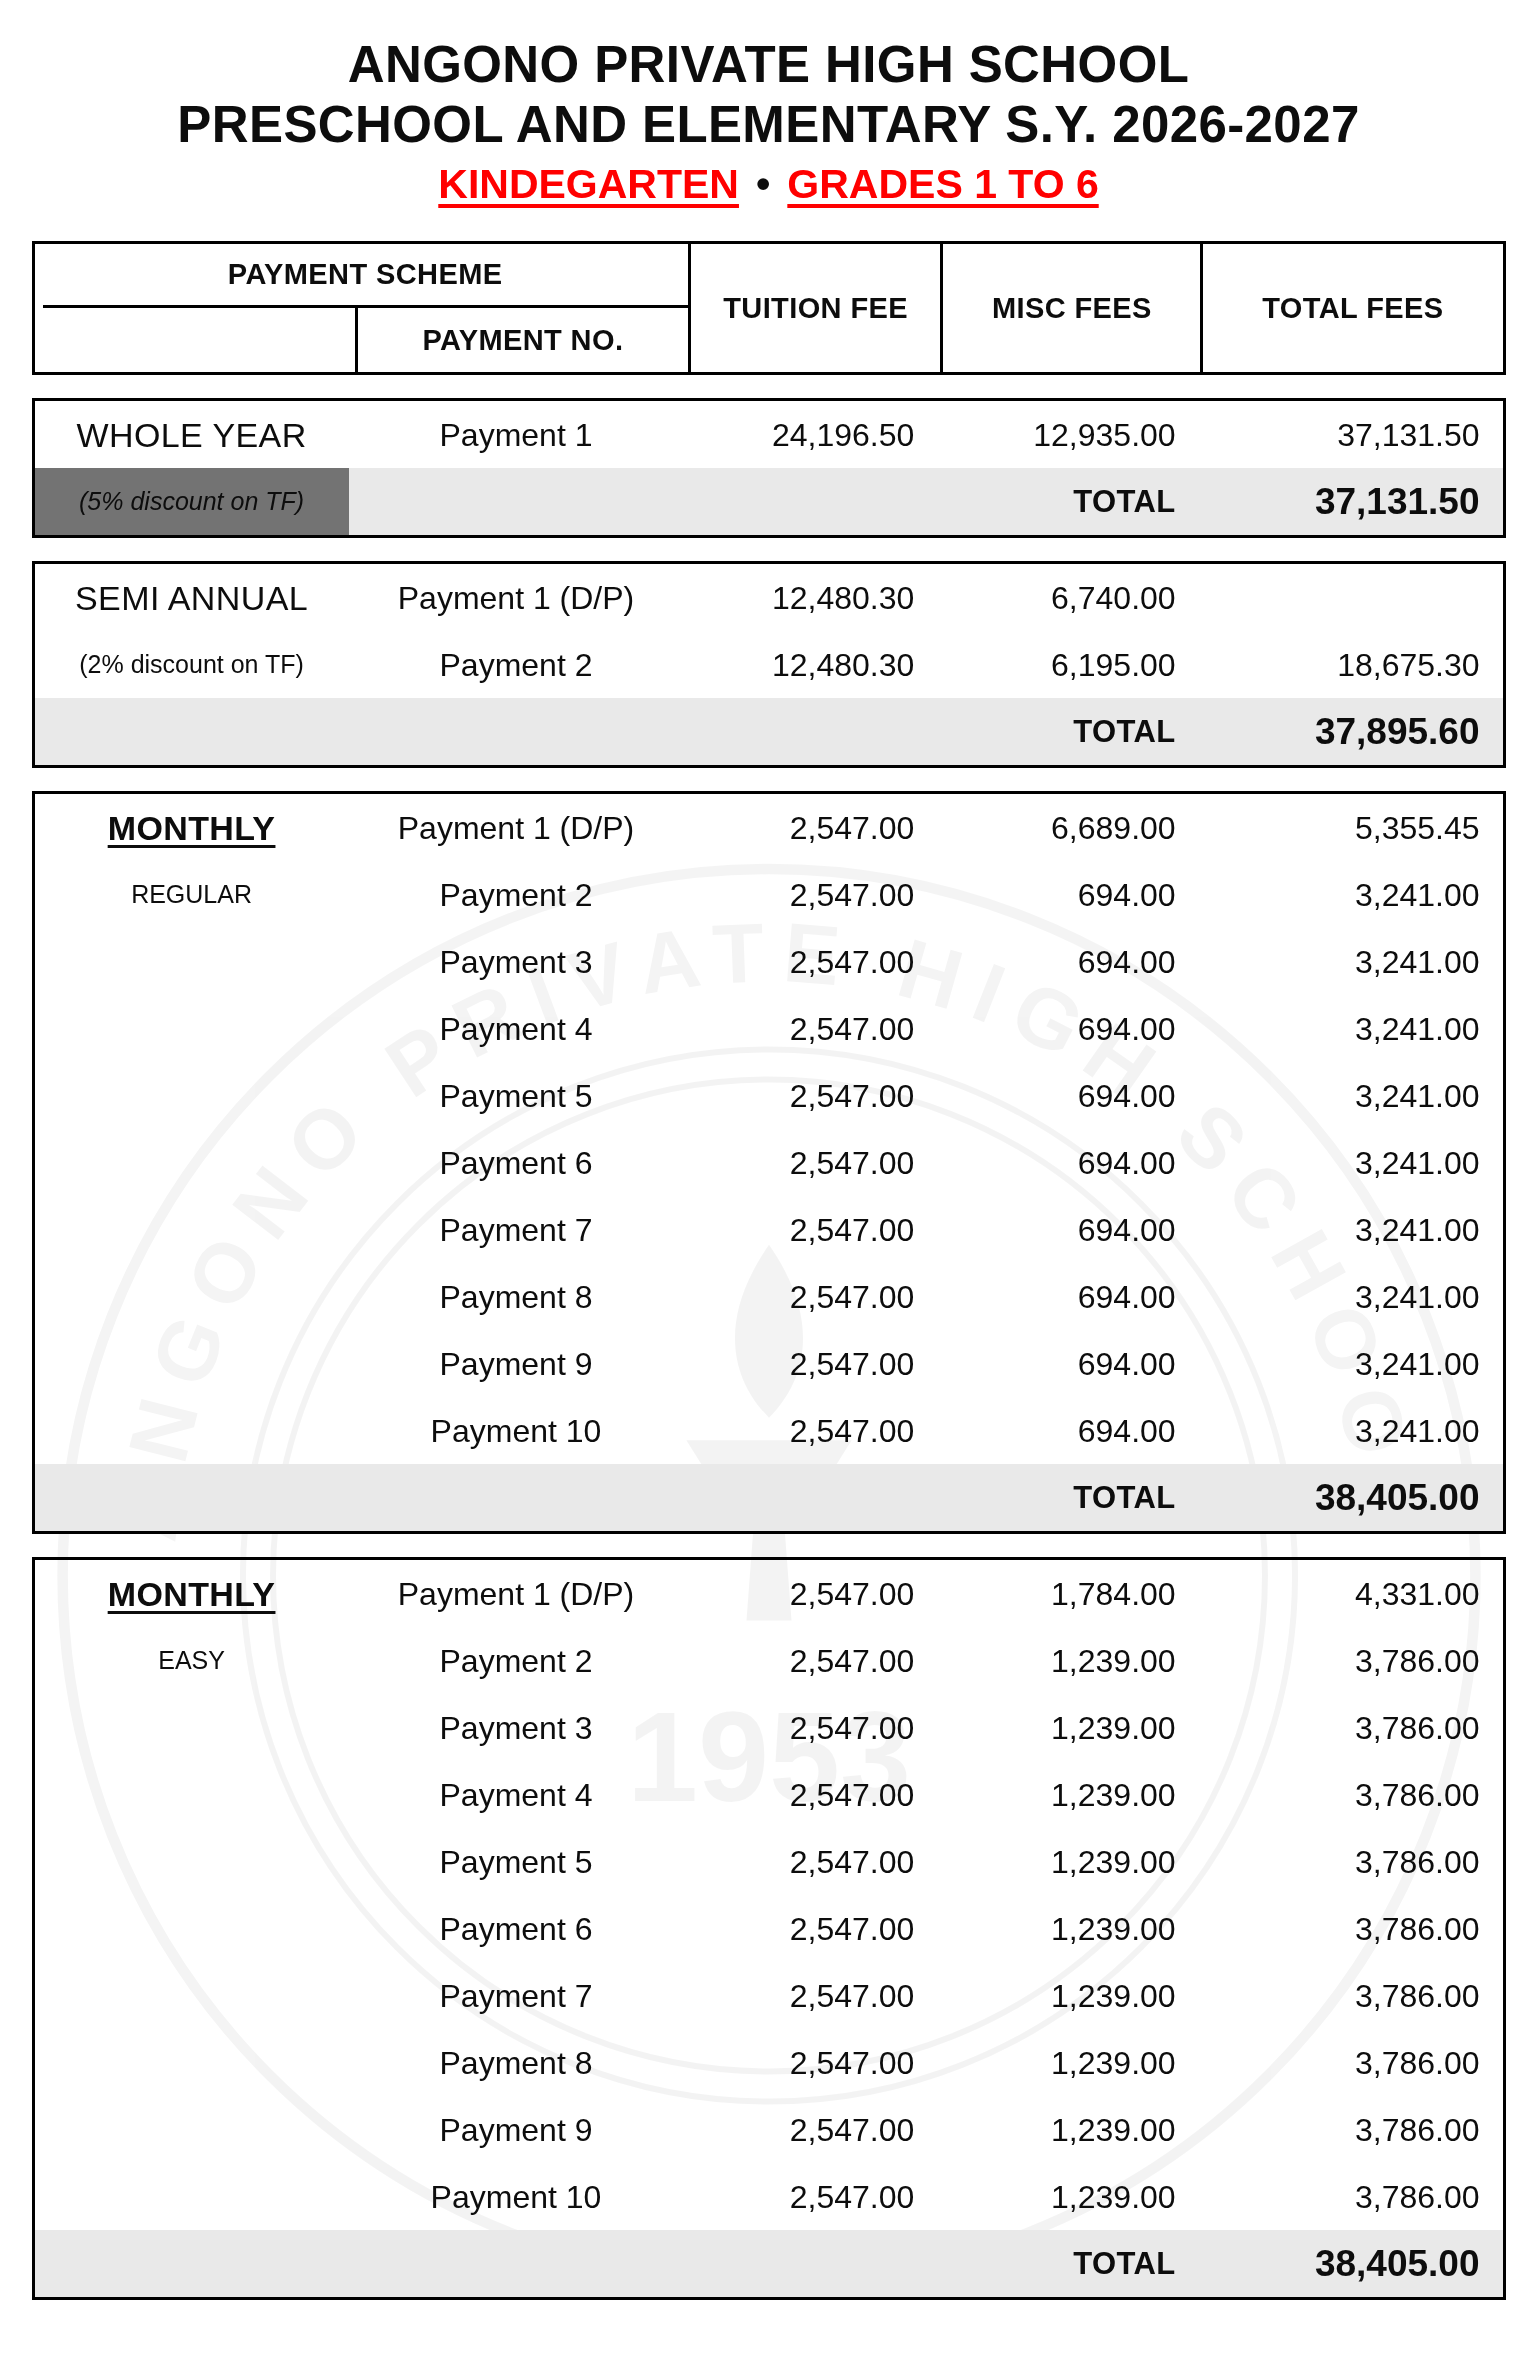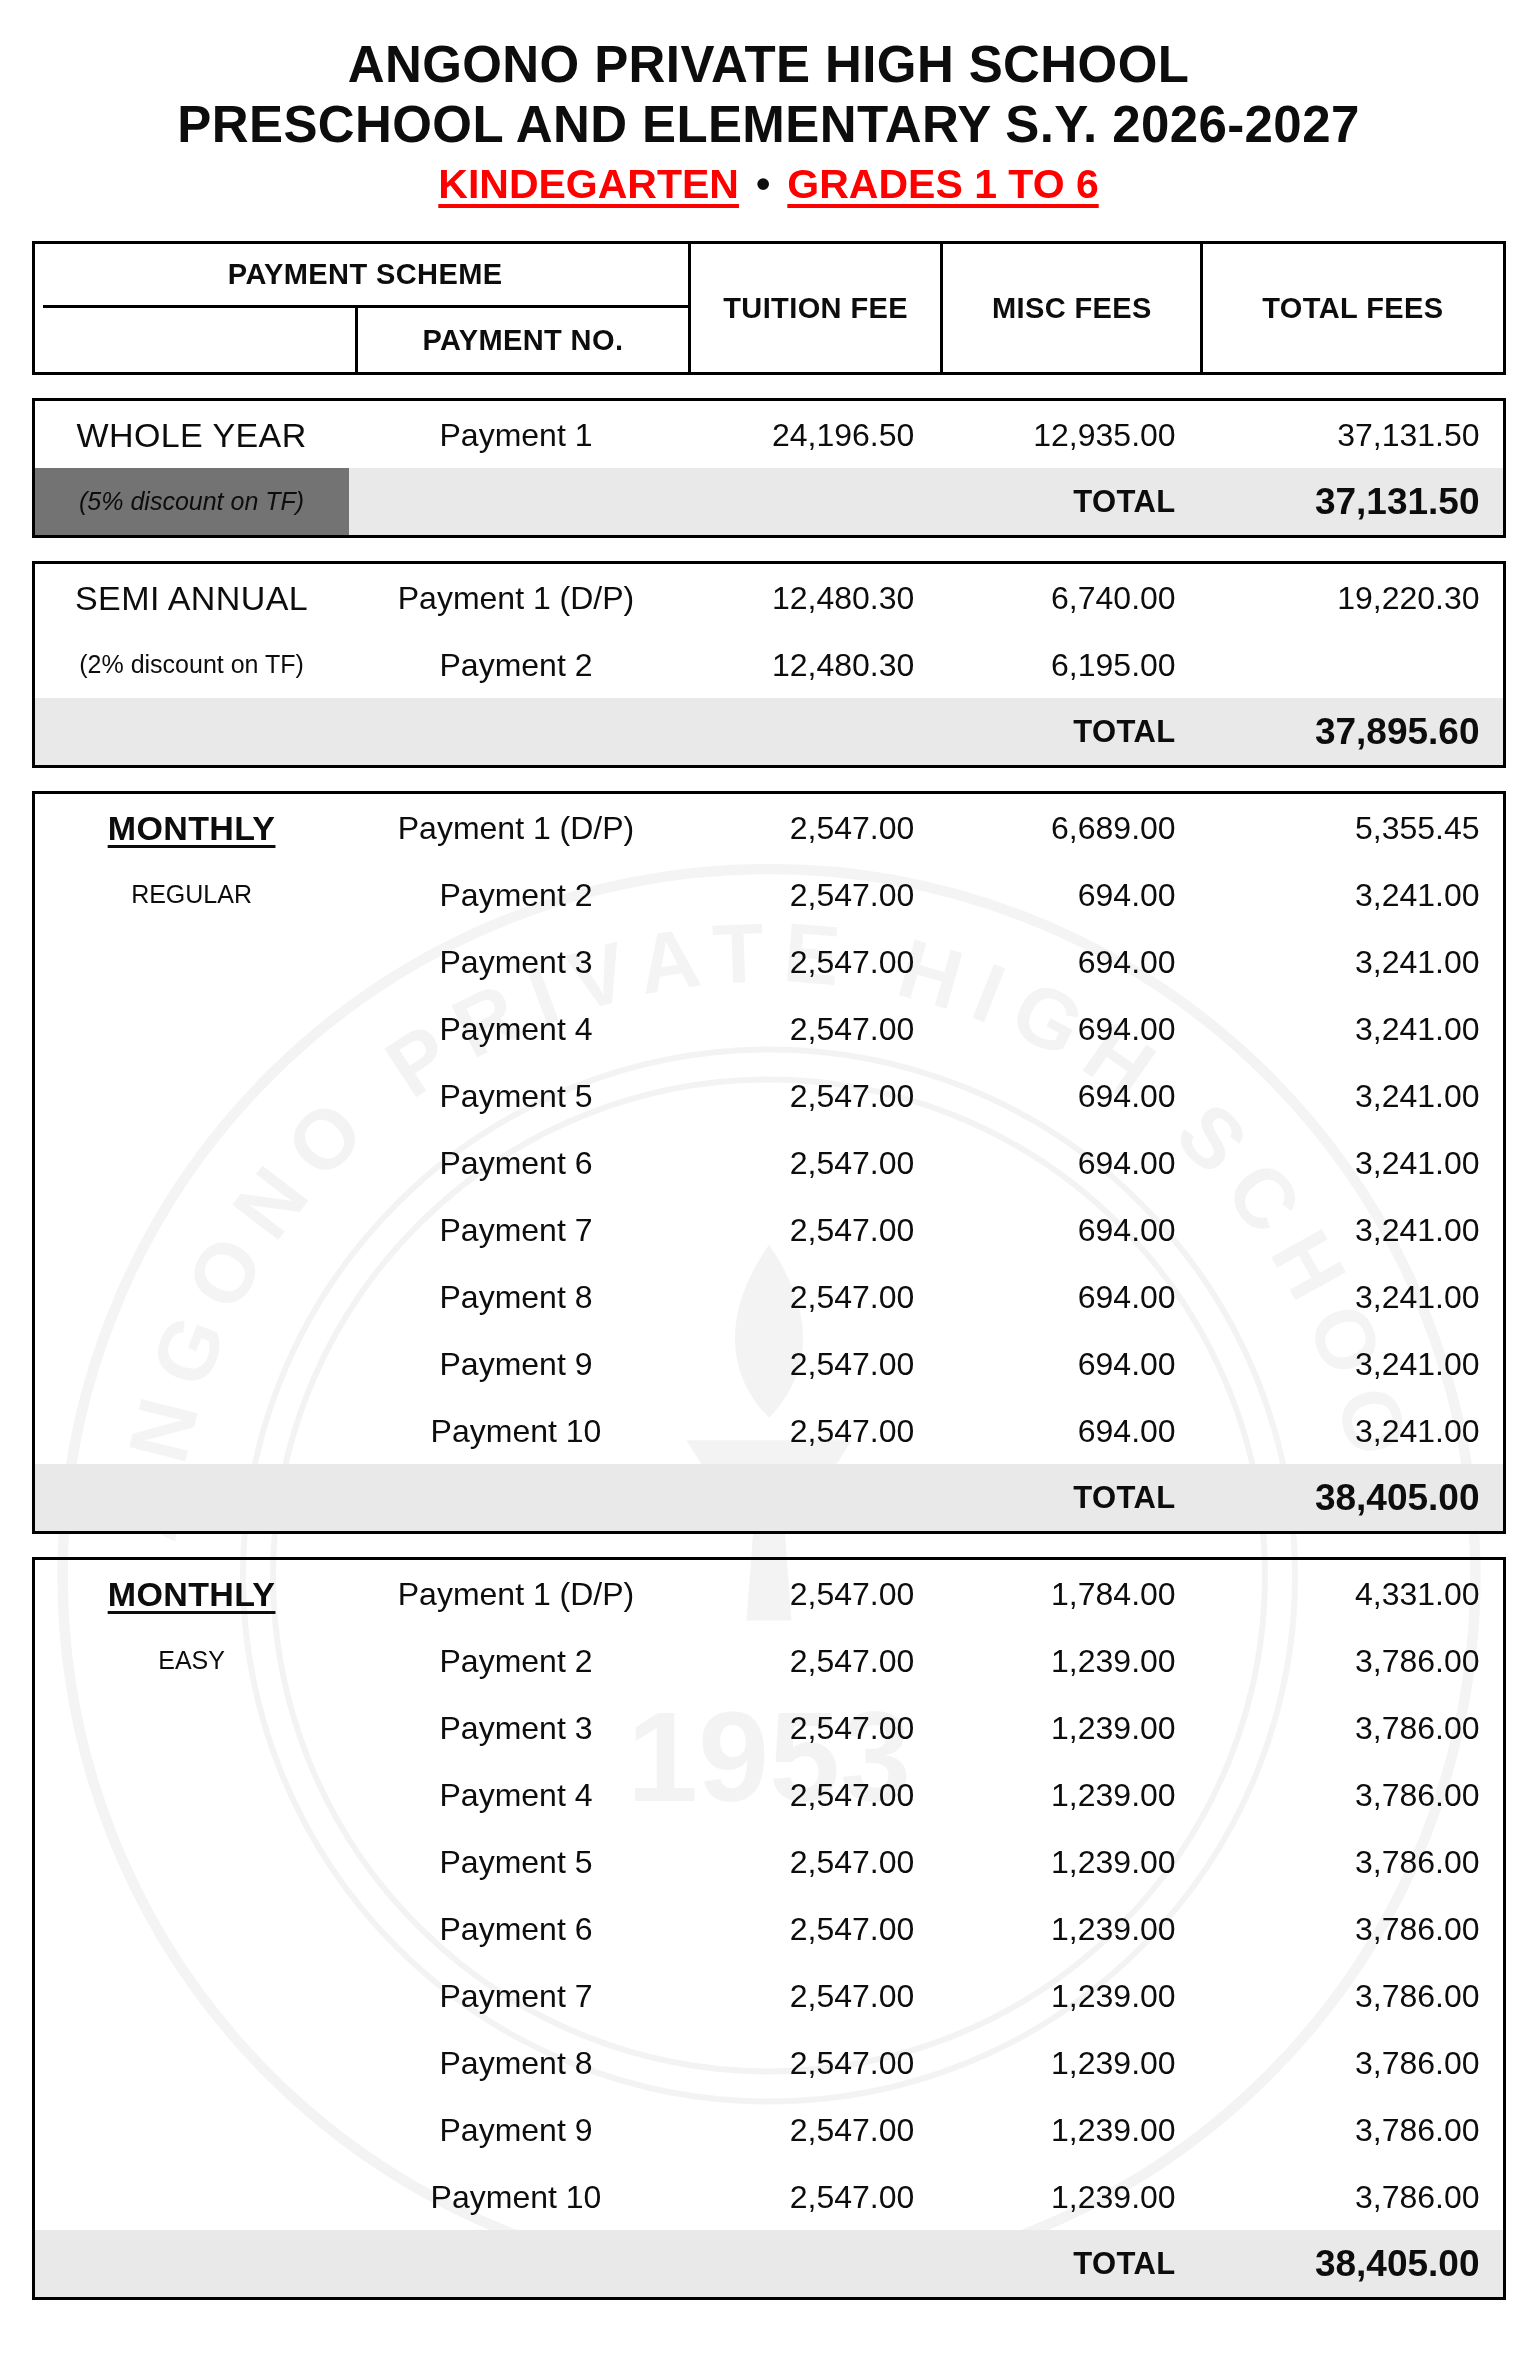--- a/index.html
+++ b/index.html
@@ -198,30 +198,30 @@
 
   <section class="fee-section">
     <div class="rows">
   <div class="row cols">
     <div class="cell mode">
                 <span class="mode-bold">SEMI ANNUAL</span>
               </div>
     <div class="cell pno">Payment 1 (D/P)</div>
     <div class="cell num">12,480.30</div>
     <div class="cell num">6,740.00</div>
-    <div class="cell num">19,220.30</div>
   </div>
 
   <div class="row cols">
     <div class="cell mode">
                 <span class="mode-note">(2% discount on TF)</span>
               </div>
     <div class="cell pno">Payment 2</div>
     <div class="cell num">12,480.30</div>
     <div class="cell num">6,195.00</div>
+    <div class="cell num">18,675.30</div>
   </div>
 
   <div class="row cols total-row">
     <div class="cell mode"></div>
     <div class="cell pno"></div>
     <div class="cell num"></div>
     <div class="cell num total-label">TOTAL</div>
     <div class="cell num total-value">37,895.60</div>
   </div>
 </div>

